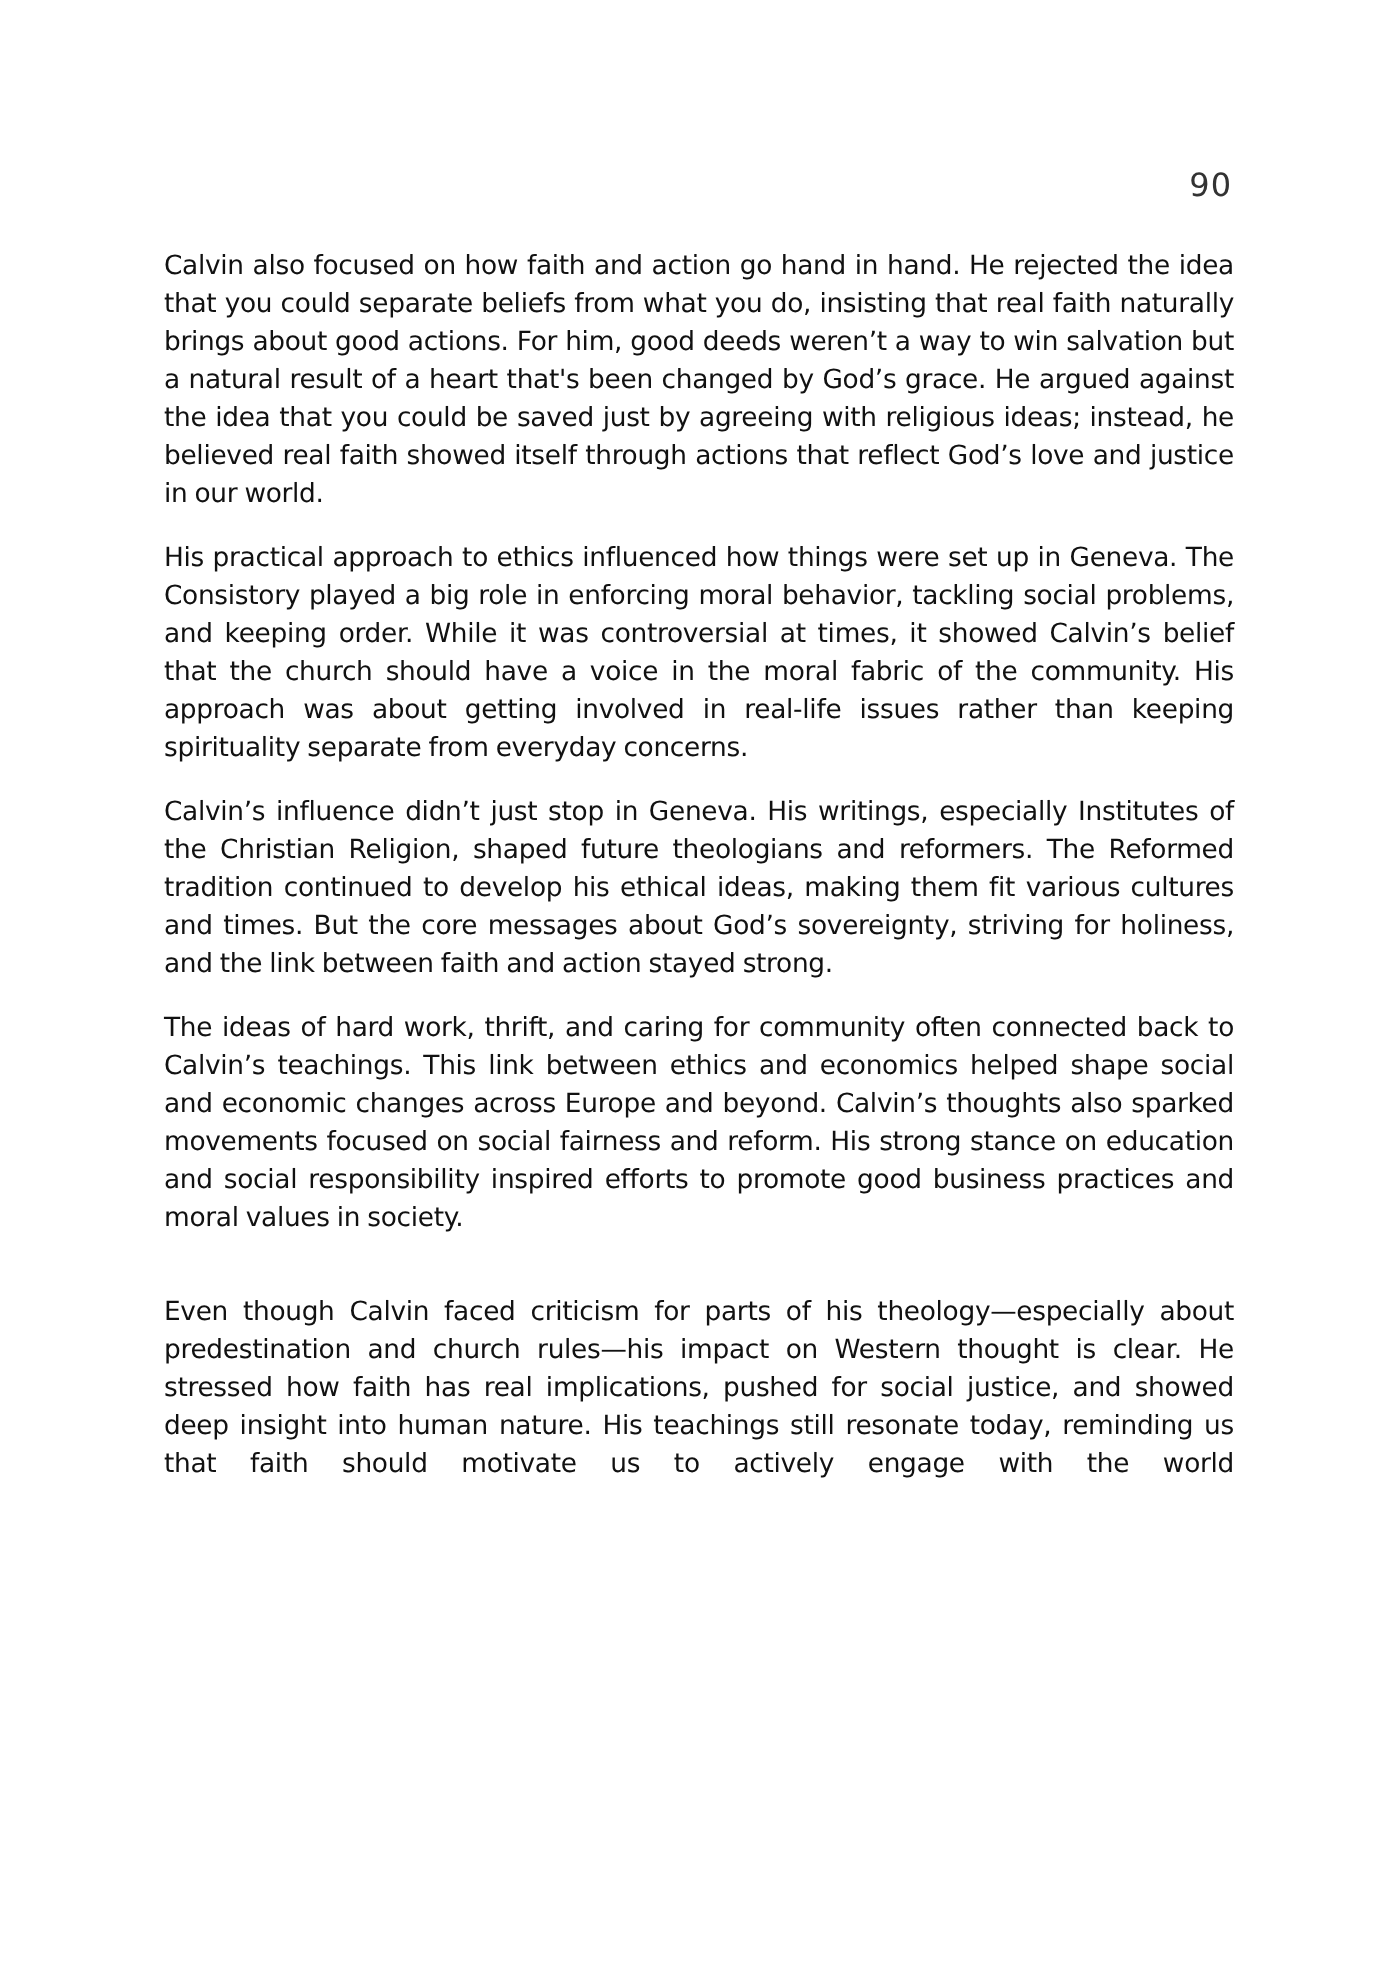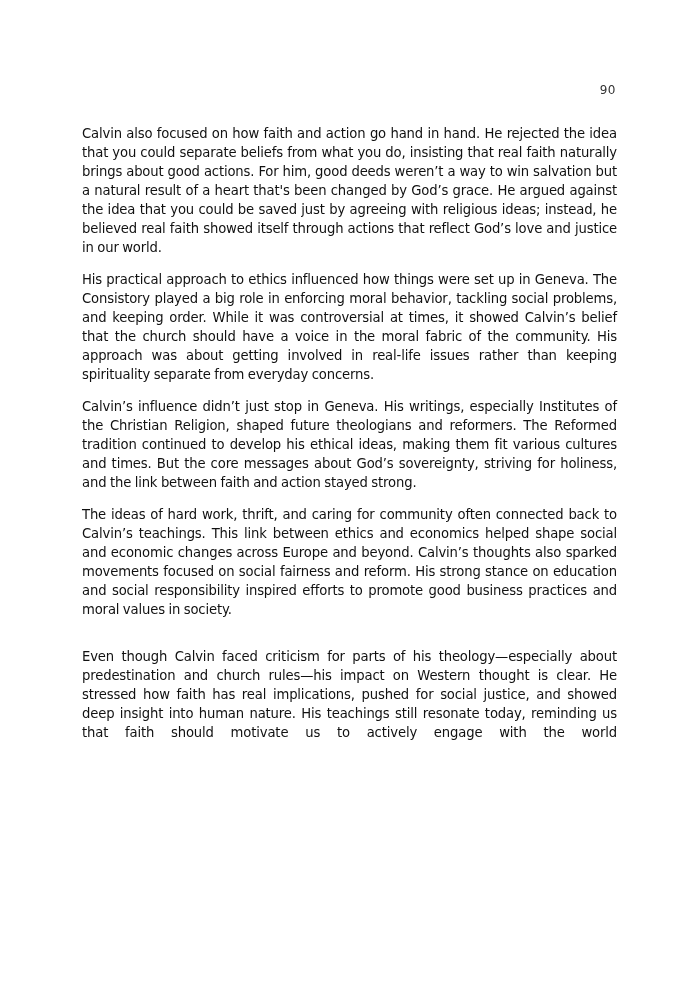--- a/index.html
+++ b/index.html
@@ -12,21 +12,21 @@
       height: 992px;
       position: relative;
       overflow: hidden;
       font-family: "DejaVu Sans", sans-serif;
       color: #111111;
     }
     .page-number {
       position: absolute;
       top: 83px;
       right: 83px;
-      font-size: 12px;
+      font-size: 16px;
       color: #333333;
       letter-spacing: 0.5px;
     }
     .content {
       position: absolute;
       top: 124px;
       left: 82px;
       width: 535px;
     }
     .content p {

